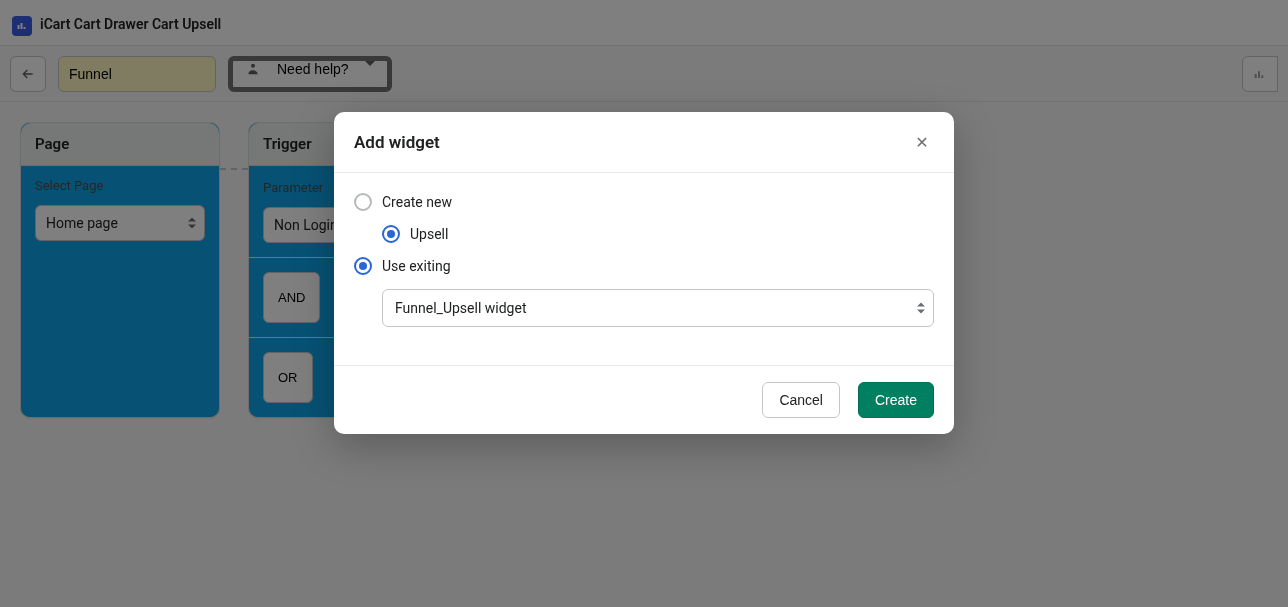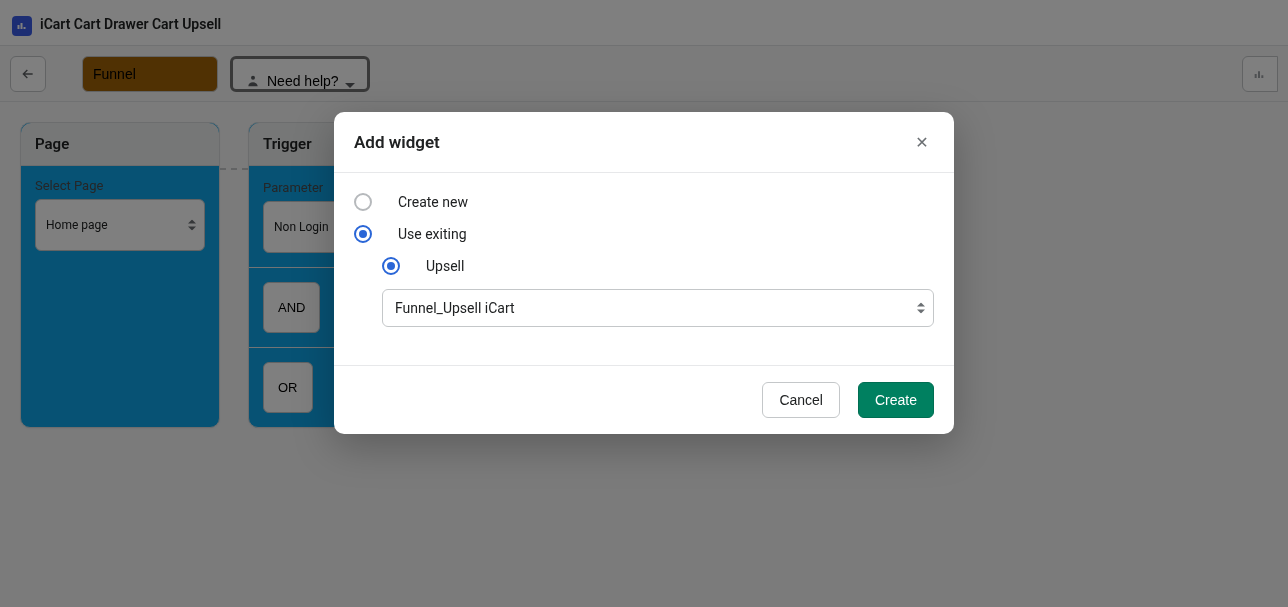--- a/index.html
+++ b/index.html
@@ -45,32 +45,31 @@
       background: #fff;
       border-radius: 6px;
       display: flex; align-items: center; justify-content: center;
       cursor: pointer;
     }
     .text-input {
       height: 36px;
       border: 1px solid #c4c7c9;
       border-radius: 6px;
       padding: 0 10px;
-      background: #a16207;
-      font-size: 14px;
-      width: 136px;
-      margin-left: 24px;
+      background: #fef9c3;
+      font-size: 14px;
+      width: 158px;
     }
     .help-btn {
       height: 36px;
-      border: 3px solid #737373;
+      border: 5px solid #737373;
       background: #fff;
       border-radius: 6px;
       padding: 0 12px;
-      display: flex; align-items: flex-end; gap: 6px;
+      display: flex; align-items: flex-start; gap: 16px;
       cursor: pointer;
       font-size: 14px;
     }
     .chart-btn {
       width: 36px; height: 36px;
       border: 1px solid #c4c7c9;
       background: #fff;
       border-radius: 6px 0 0 6px;
       display: flex; align-items: center; justify-content: center;
       cursor: pointer;
@@ -91,29 +90,29 @@
     .trigger-card { width: 680px; }
     .card-header {
       background: #eceeef;
       border-bottom: 1px solid #d8dadc;
       padding: 12px 14px;
       font-weight: 600;
       border-radius: 10px 10px 0 0;
       font-size: 15px;
     }
     .card-body { padding: 12px 14px; }
-    .field-label { font-size: 13px; color: #4a4c4e; margin-bottom: 6px; display: block; }
+    .field-label { font-size: 13px; color: #4a4c4e; margin-bottom: 12px; display: block; }
     .select {
       width: 100%;
-      height: 52px;
+      height: 36px;
       border: 1px solid #c4c7c9;
       border-radius: 6px;
       background: #fff;
       padding: 0 28px 0 10px;
-      font-size: 12px;
+      font-size: 14px;
       position: relative;
       display: flex; align-items: center;
       cursor: pointer;
     }
     .select-arrows {
       position: absolute; right: 8px; top: 50%; transform: translateY(-50%);
       display: flex; flex-direction: column; gap: 1px;
       color: #6b6f73;
     }
     .select-arrows svg { width: 8px; height: 5px; }
@@ -154,21 +153,21 @@
     .modal-title { font-size: 17px; font-weight: 600; }
     .close-btn {
       width: 24px; height: 24px;
       display: flex; align-items: center; justify-content: center;
       cursor: pointer; color: #6b6f73;
       font-size: 16px;
       border: none; background: none;
     }
     .modal-body { padding: 20px; }
     .radio-row {
-      display: flex; align-items: center; gap: 26px;
+      display: flex; align-items: center; gap: 10px;
       margin-bottom: 14px;
       cursor: pointer;
     }
     .radio-row.nested { margin-left: 28px; }
     .radio {
       width: 18px; height: 18px;
       border: 2px solid #b6b9bc;
       border-radius: 50%;
       display: flex; align-items: center; justify-content: center;
       flex-shrink: 0;
@@ -297,30 +296,30 @@
       <div class="modal-title">Add widget</div>
       <button class="close-btn">
         <span>✕</span>
       </button>
     </div>
     <div class="modal-body">
       <div class="radio-row">
         <span class="radio"></span>
         <span>Create new</span>
       </div>
+      <div class="radio-row nested">
+        <span class="radio checked"></span>
+        <span>Upsell</span>
+      </div>
       <div class="radio-row">
         <span class="radio checked"></span>
         <span>Use exiting</span>
       </div>
-      <div class="radio-row nested">
-        <span class="radio checked"></span>
-        <span>Upsell</span>
-      </div>
       <div class="modal-select">
-        <span>Funnel_Upsell iCart</span>
+        <span>Funnel_Upsell widget</span>
         <span class="select-arrows">
           <svg viewBox="0 0 8 5">
               <path d="M4 0L0 4h8z" fill="currentColor"></path>
             </svg>
           <svg viewBox="0 0 8 5">
               <path d="M4 5L0 1h8z" fill="currentColor"></path>
             </svg>
         </span>
       </div>
     </div>

